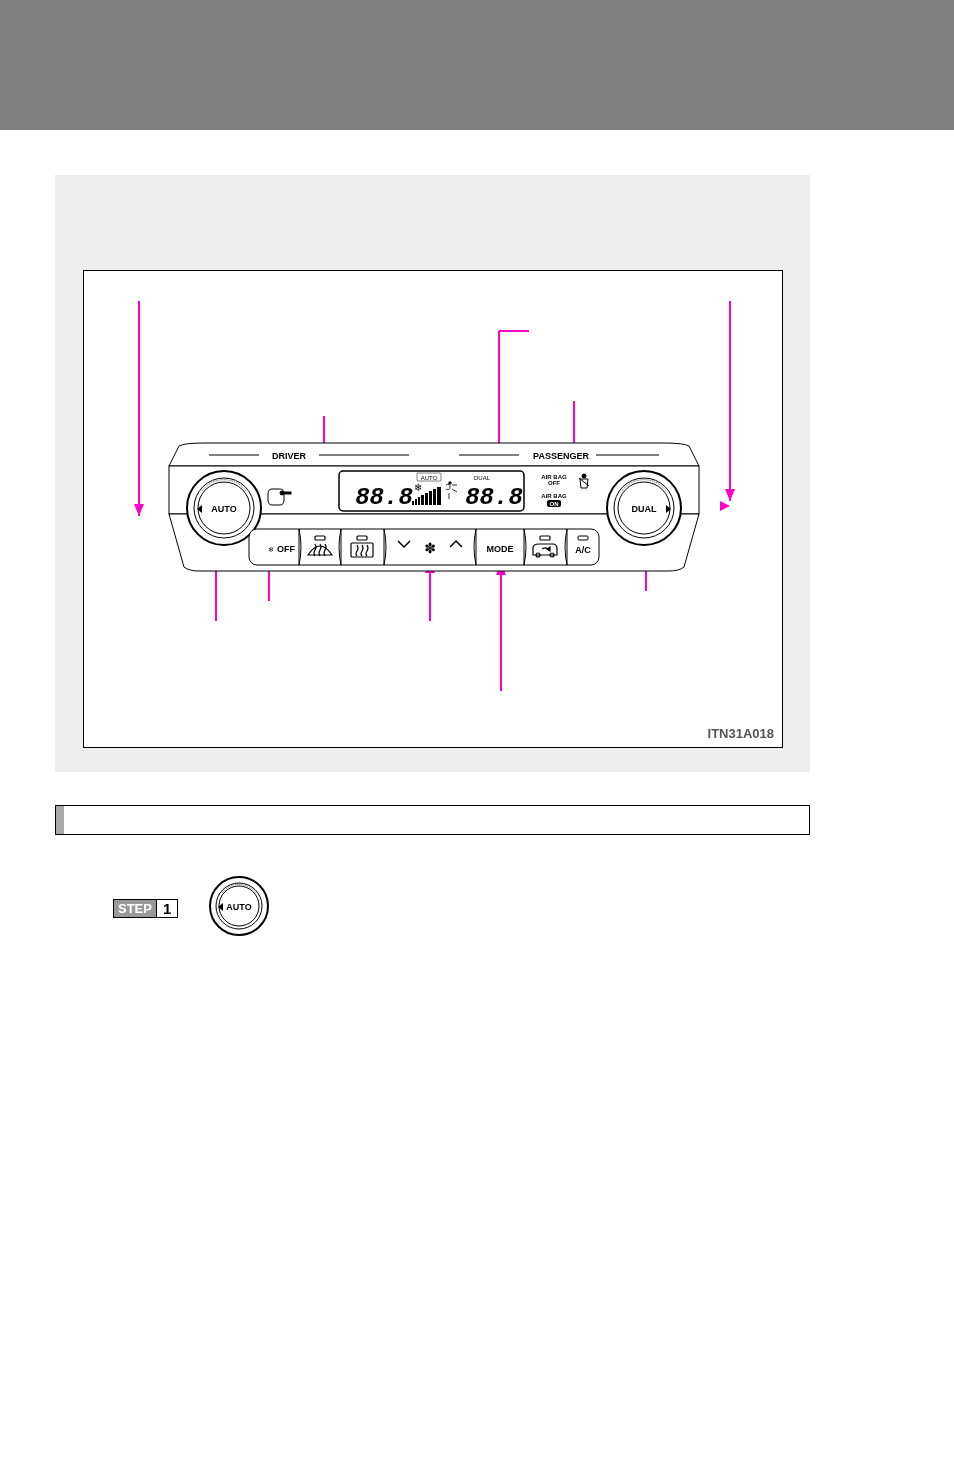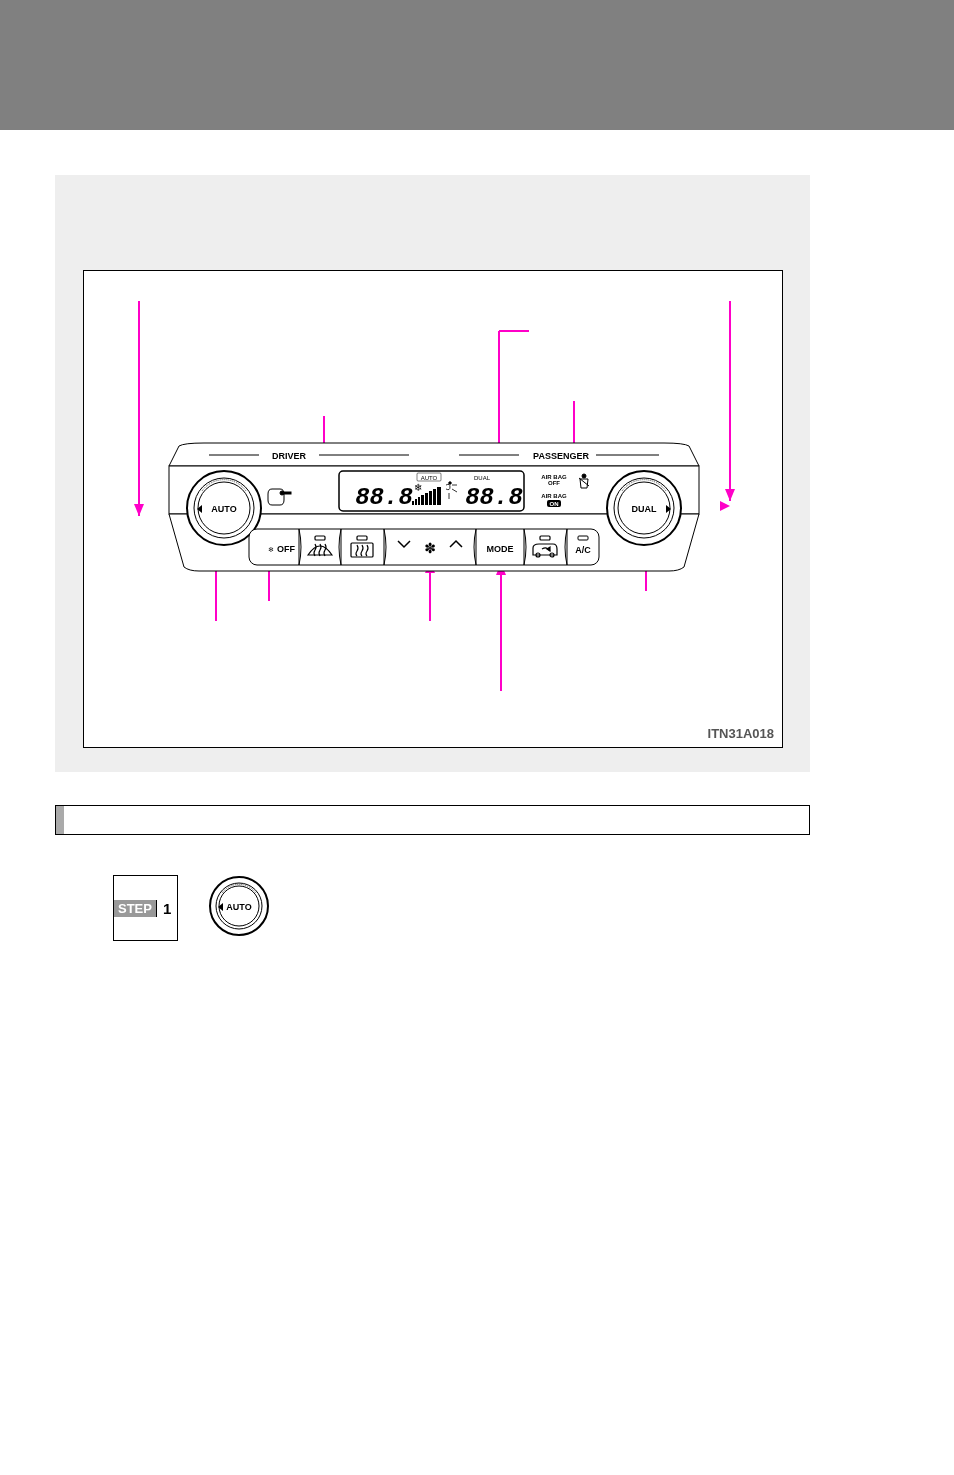--- a/index.html
+++ b/index.html
@@ -5,21 +5,21 @@
   * { box-sizing: border-box; margin: 0; padding: 0; }
   body { font-family: Arial, Helvetica, sans-serif; width: 954px; height: 1475px; background: #fff; position: relative; }
   .header-band { width: 100%; height: 130px; background: #808080; }
   .diagram-panel { position: absolute; left: 55px; top: 175px; width: 755px; height: 597px; background: #eee; }
   .diagram-frame { position: absolute; left: 28px; top: 95px; width: 700px; height: 478px; border: 1px solid #000; background: #fff; }
   .code-label { position: absolute; right: 8px; bottom: 6px; font-size: 13px; color: #555; font-weight: bold; }
   .panel-svg { position: absolute; left: 0; top: 0; width: 700px; height: 478px; }
   .pnk { stroke: #ff00c8; stroke-width: 2; fill: none; }
   .pnk-arrow { fill: #ff00c8; }
   .step-bar { position: absolute; left: 55px; top: 805px; width: 755px; height: 30px; background: #fff; border: 1px solid #000; box-shadow: inset 8px 0 0 0 #aaa; }
-  .step-row { position: absolute; left: 55px; top: 875px; display: flex; gap: 30px; }
+  .step-row { position: absolute; left: 55px; top: 875px; display: flex; align-items: center; gap: 30px; }
   .step-box { border: 1px solid #000; display: inline-flex; align-items: center; }
   .step-label { background: #999; color: #fff; font-size: 13px; padding: 1px 4px; font-weight: bold; }
   .step-num { background: #fff; color: #000; font-size: 15px; padding: 0 6px; font-weight: bold; border-left: 1px solid #000; }
   .lcd-text { font-family: 'Courier New', monospace; font-weight: bold; font-style: italic; }
 </style>
 </head>
 <body>
 
 <div class="header-band"></div>
 

